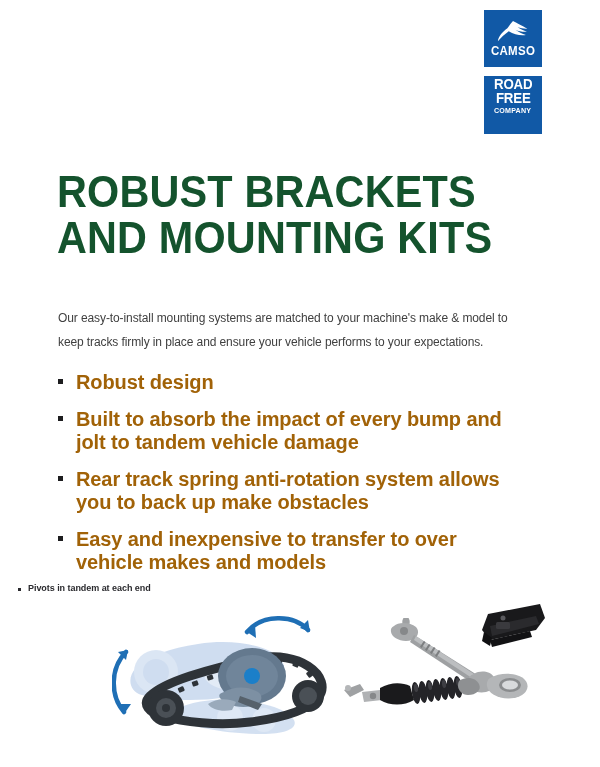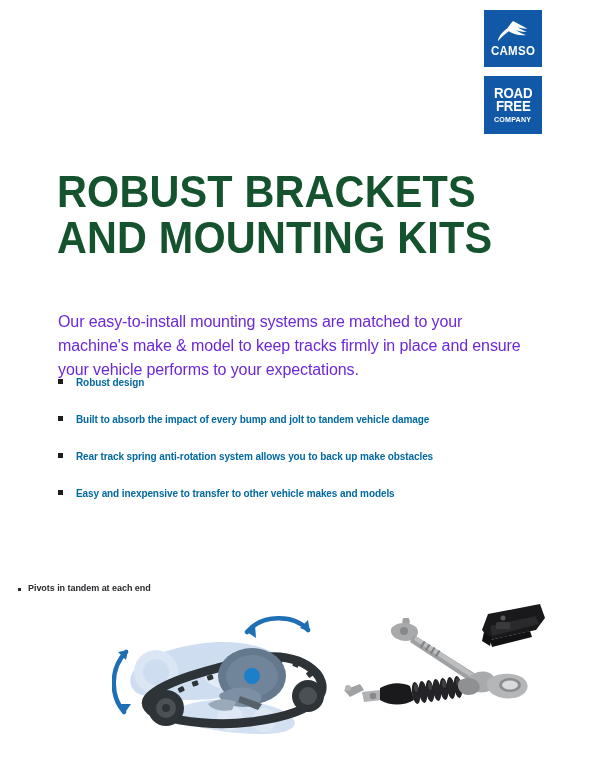--- a/index.html
+++ b/index.html
@@ -56,21 +56,21 @@
     transform: scaleX(0.92);
   }
   .logo-box-2 {
     width: 58px;
     height: 58px;
     background: #1159A6;
     margin-top: 9px;
     display: flex;
     flex-direction: column;
     align-items: center;
-    justify-content: center;
+    justify-content: flex-start;
     box-sizing: border-box;
     padding-top: 2px;
   }
   .rf-line1, .rf-line2 {
     color: #ffffff;
     font-weight: bold;
     font-size: 14px;
     line-height: 13.5px;
     letter-spacing: -0.2px;
     transform: scaleX(0.95);
@@ -103,23 +103,23 @@
     transform-origin: left center;
     white-space: nowrap;
   }
 
   
   .intro {
     position: absolute;
     top: 294px;
     left: 58px;
     width: 470px;
-    font-size: 16px;
+    font-size: 12px;
     line-height: 24px;
-    color: #6d28d9;
+    color: #404040;
     letter-spacing: -0.1px;
   }
 
   
   .bullets {
     position: absolute;
     top: 371px;
     left: 58px;
     width: 470px;
   }
@@ -130,24 +130,24 @@
   }
   .bullet-marker {
     width: 5px;
     height: 5px;
     background: #1d1d1f;
     margin-top: 8px;
     margin-right: 13px;
     flex: 0 0 auto;
   }
   .bullet-text {
-    font-size: 10px;
+    font-size: 20px;
     font-weight: bold;
     line-height: 23px;
-    color: #0369a1;
+    color: #a16207;
     letter-spacing: -0.1px;
   }
 
   
   .footnote {
     position: absolute;
     top: 583px;
     left: 18px;
     display: flex;
     align-items: flex-start;
@@ -222,21 +222,21 @@
     <li class="bullet-item">
       <span class="bullet-marker"></span>
       <span class="bullet-text">Built to absorb the impact of every bump and jolt to tandem vehicle damage</span>
     </li>
     <li class="bullet-item">
       <span class="bullet-marker"></span>
       <span class="bullet-text">Rear track spring anti-rotation system allows you to back up make obstacles</span>
     </li>
     <li class="bullet-item">
       <span class="bullet-marker"></span>
-      <span class="bullet-text">Easy and inexpensive to transfer to other vehicle makes and models</span>
+      <span class="bullet-text">Easy and inexpensive to transfer to over vehicle makes and models</span>
     </li>
   </ul>
 
   <div class="footnote">
     <span class="footnote-marker"></span>
     <span class="footnote-text">Pivots in tandem at each end</span>
   </div>
 
   <div class="illustration-track">
     <svg viewBox="0 0 235 140" width="235" height="140" aria-hidden="true">

